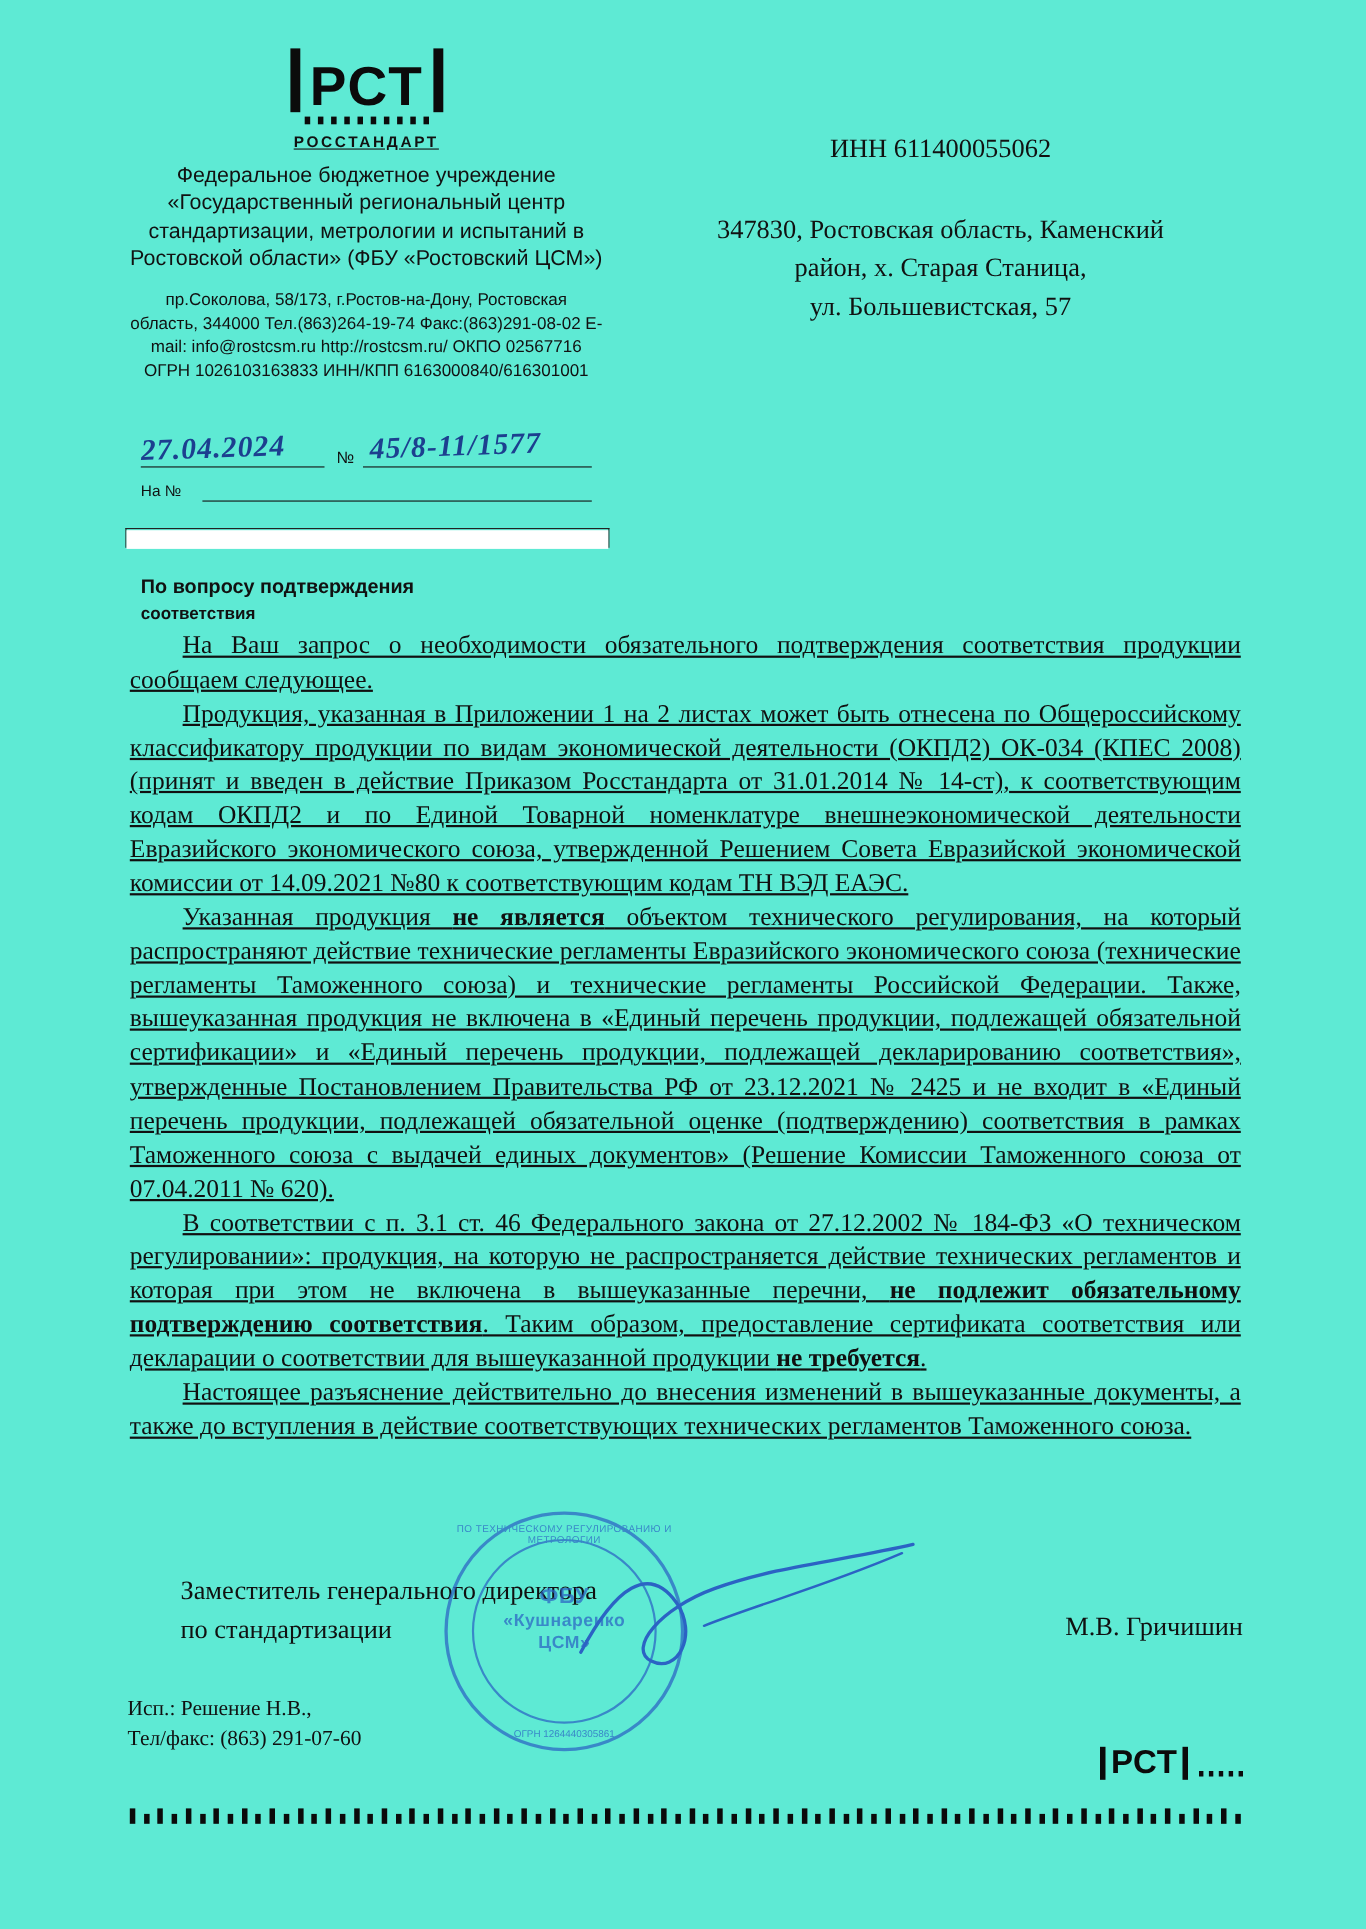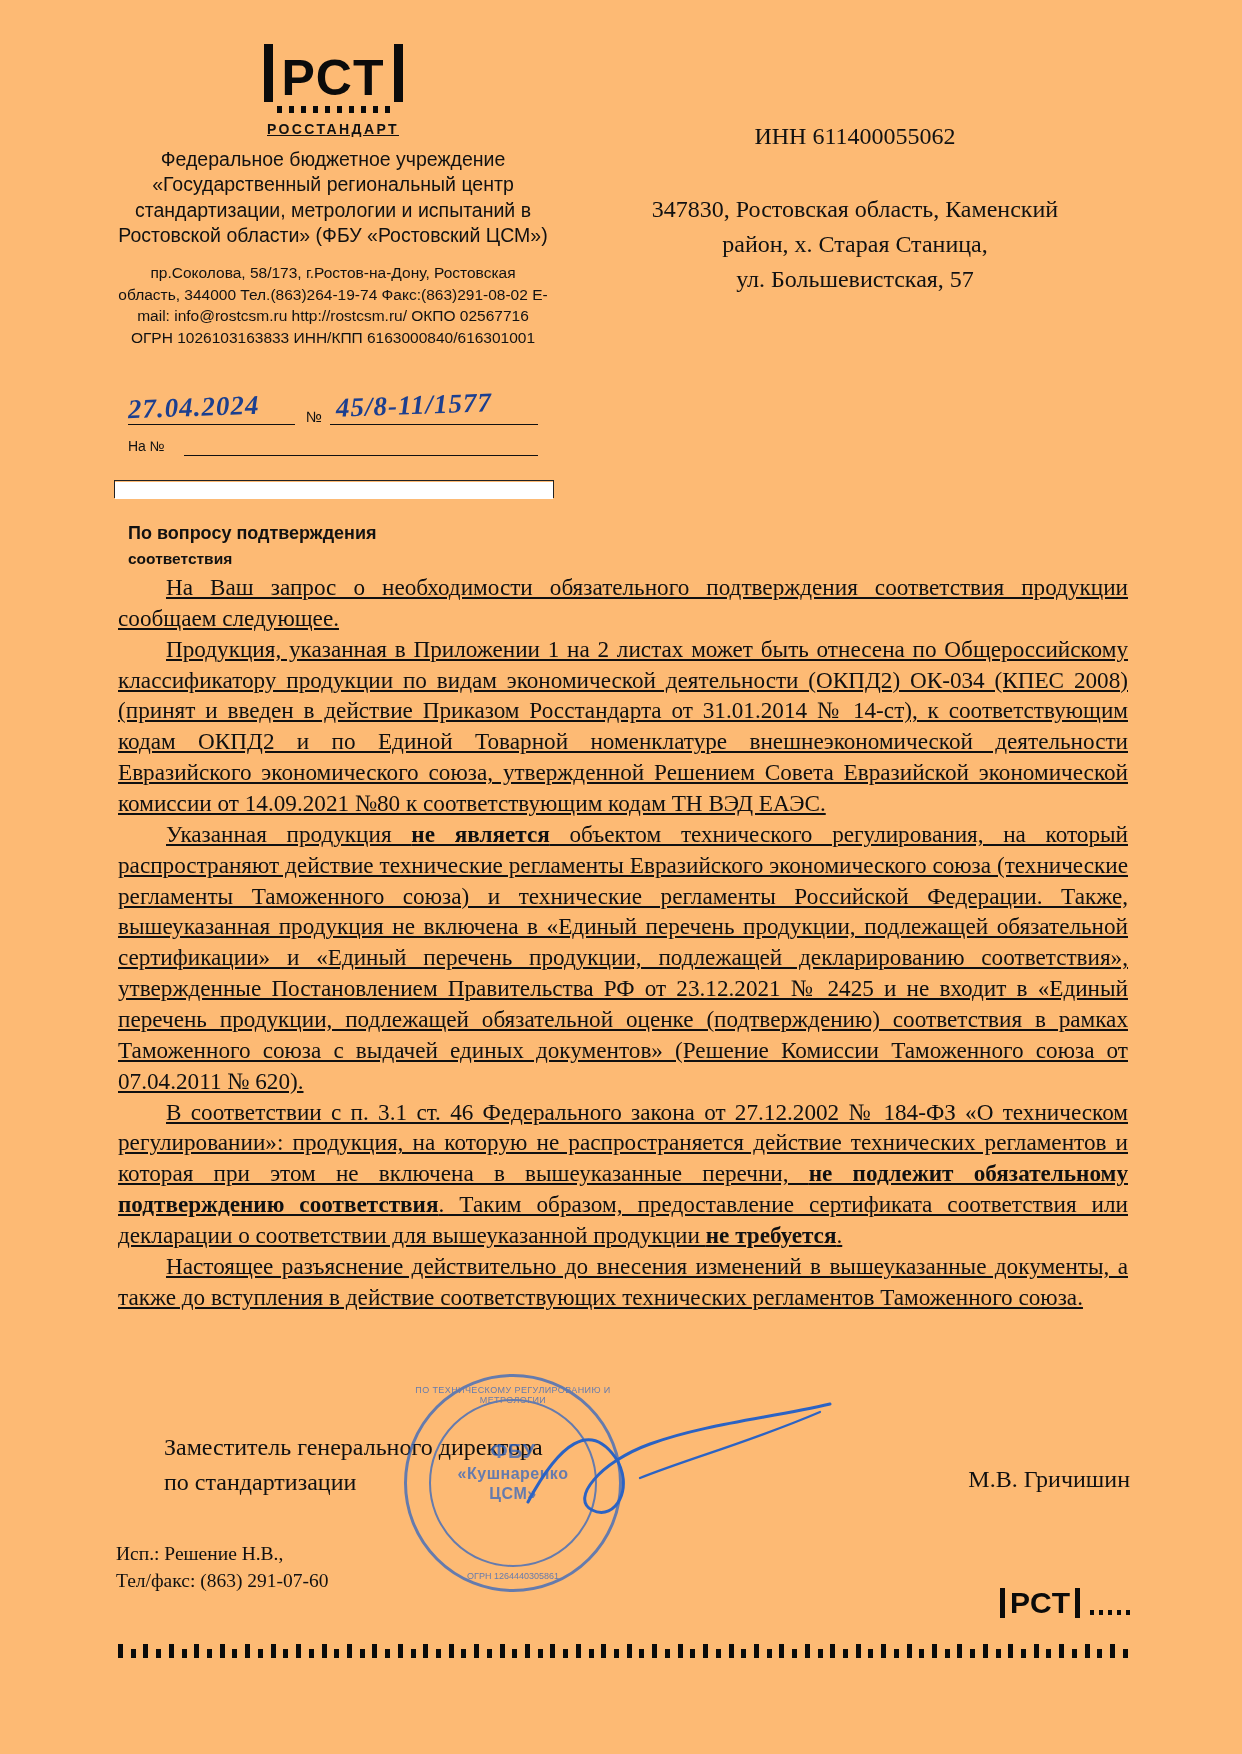--- a/index.html
+++ b/index.html
@@ -4,21 +4,21 @@
 <style>
   html, body {
     margin: 0;
     padding: 0;
     background: #ffffff;
   }
   .page {
     position: relative;
     width: 1242px;
     height: 1754px;
-    background: #fdba74;
+    background: #5eead4;
     font-family: "Liberation Serif", serif;
     color: #1a1a1a;
     overflow: hidden;
   }
 
   
   .letterhead {
     position: absolute;
     left: 118px;
     top: 40px;

